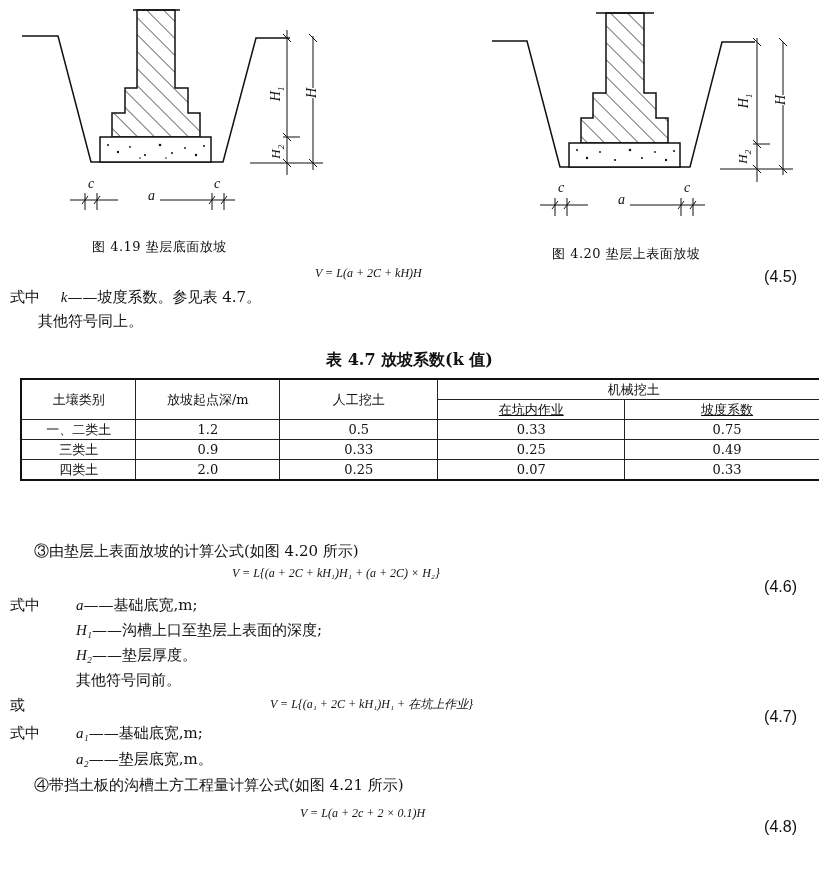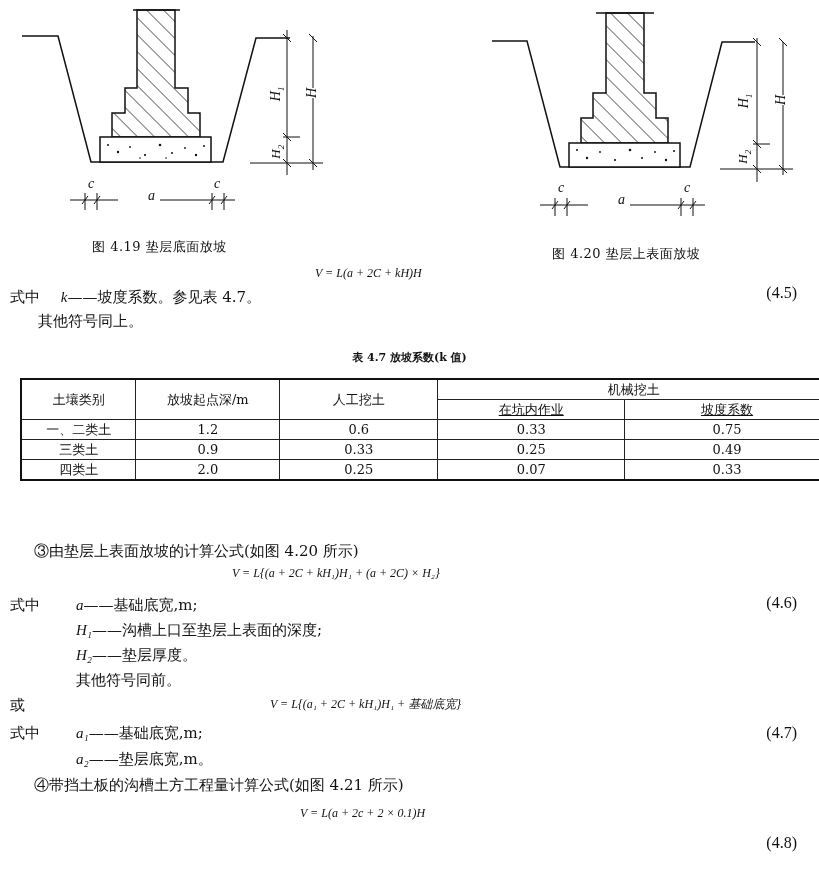--- a/index.html
+++ b/index.html
@@ -5,24 +5,24 @@
   html, body { margin: 0; padding: 0; background: #ffffff; }
   body {
     width: 819px; height: 877px; position: relative; overflow: hidden;
     font-family: "DejaVu Serif", "Liberation Serif", serif;
     color: #111111; font-size: 15px;
   }
   .abs { position: absolute; }
   .fig { position: absolute; }
   .caption { position: absolute; font-size: 13px; letter-spacing: 0.5px; }
   .formula { position: absolute; font-family: "Liberation Serif", "DejaVu Serif", serif; font-style: italic; font-size: 12px; white-space: nowrap; }
-  .eqno { position: absolute; font-family: Liberation Serif, serif; font-size: 16px; right: 22px; margin-top: 16px; }
+  .eqno { position: absolute; font-family: Liberation Sans, sans-serif; font-size: 16px; right: 22px; }
   .line { position: absolute; font-size: 15px; white-space: nowrap; }
   .sym { font-family: "Liberation Serif", serif; font-style: italic; }
-  .table-title { position: absolute; left: 0; width: 819px; text-align: center; top: 350px; font-size: 11px; font-weight: bold; }
+  .table-title { position: absolute; left: 0; width: 819px; text-align: center; top: 350px; font-size: 16px; font-weight: bold; }
   table.k {
     position: absolute; left: 20px; top: 378px; width: 811px;
     border-collapse: collapse; font-size: 13px;
     border: 2px solid #111;
   }
   table.k td, table.k th {
     border: 1px solid #222; text-align: center; font-weight: normal;
     padding: 0; height: 19px; line-height: 19px;
   }
   table.k th.tall { height: 39px; }
@@ -160,21 +160,21 @@
     <th class="tall" rowspan="2">人工挖土</th>
     <th colspan="2">机械挖土</th>
   </tr>
   <tr>
     <th><span class="u">在坑内作业</span></th>
     <th><span class="u">坡度系数</span></th>
   </tr>
   <tr>
     <td>一、二类土</td>
     <td>1.2</td>
-    <td>0.6</td>
+    <td>0.5</td>
     <td>0.33</td>
     <td>0.75</td>
   </tr>
   <tr>
     <td>三类土</td>
     <td>0.9</td>
     <td>0.33</td>
     <td>0.25</td>
     <td>0.49</td>
   </tr>
@@ -191,21 +191,21 @@
 <div class="line" style="left:34px;top:542px">③由垫层上表面放坡的计算公式(如图 4.20 所示)</div>
 <div class="formula" style="left:232px;top:566px">V = L{(a + 2C + kH₁)H₁ + (a + 2C) × H₂}</div>
 <div class="eqno" style="top:578px">(4.6)</div>
 <div class="line" style="left:10px;top:596px">式中</div>
 <div class="line" style="left:76px;top:596px"><span class="sym">a</span><span>——基础底宽,m;</span></div>
 <div class="line" style="left:76px;top:621px"><span class="sym">H₁</span><span>——沟槽上口至垫层上表面的深度;</span></div>
 <div class="line" style="left:76px;top:646px"><span class="sym">H₂</span><span>——垫层厚度。</span></div>
 <div class="line" style="left:76px;top:671px">其他符号同前。</div>
 
 <div class="line" style="left:10px;top:696px">或</div>
-<div class="formula" style="left:270px;top:696px">V = L{(a₁ + 2C + kH₁)H₁ + 基础底宽}</div>
+<div class="formula" style="left:270px;top:696px">V = L{(a₁ + 2C + kH₁)H₁ + 在坑上作业}</div>
 <div class="eqno" style="top:708px">(4.7)</div>
 <div class="line" style="left:10px;top:724px">式中</div>
 <div class="line" style="left:76px;top:724px"><span class="sym">a₁</span><span>——基础底宽,m;</span></div>
 <div class="line" style="left:76px;top:750px"><span class="sym">a₂</span><span>——垫层底宽,m。</span></div>
 
 <div class="line" style="left:34px;top:776px">④带挡土板的沟槽土方工程量计算公式(如图 4.21 所示)</div>
 <div class="formula" style="left:300px;top:806px">V = L(a + 2c + 2 × 0.1)H</div>
 <div class="eqno" style="top:818px">(4.8)</div>
 
 </body></html>

